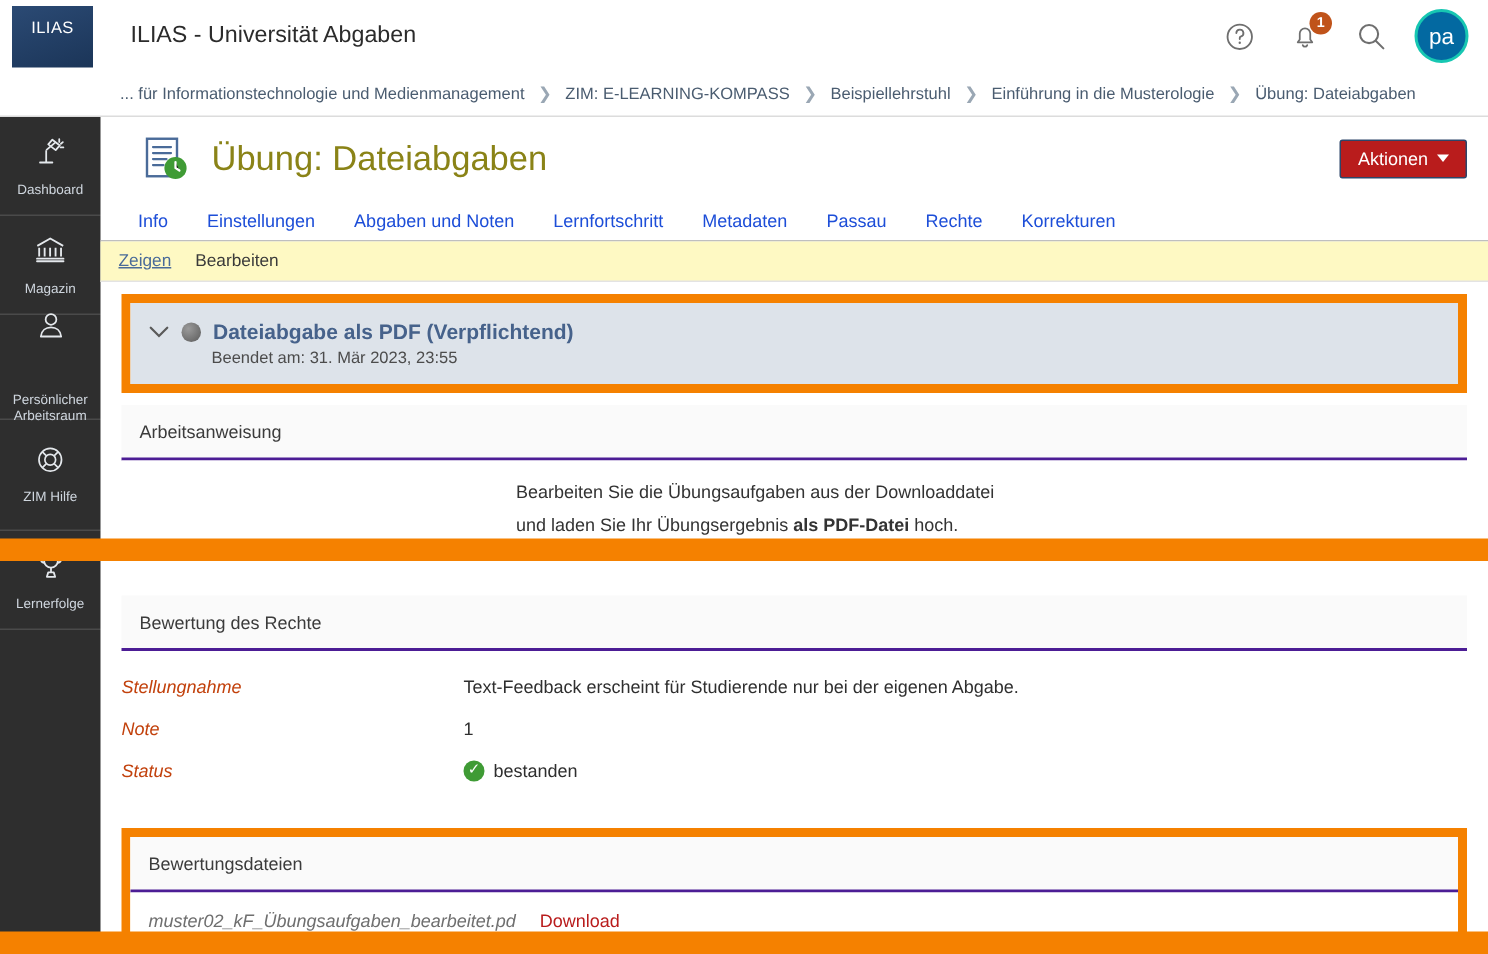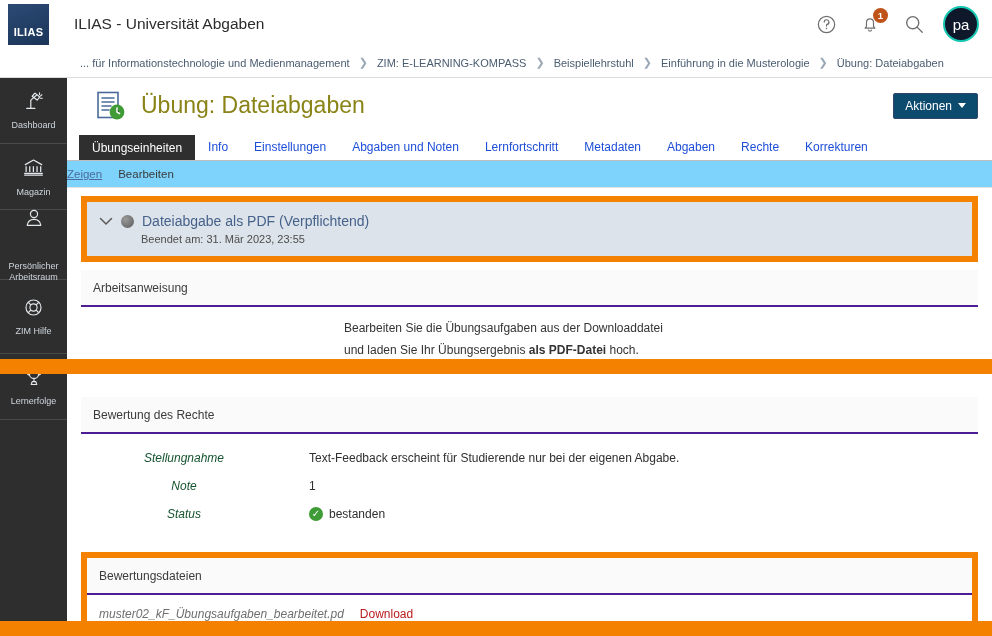--- a/index.html
+++ b/index.html
@@ -10,46 +10,46 @@
     overflow: hidden;
   }
 
   
   .topbar {
     position: absolute; top: 0; left: 0; width: 992px; height: 48px;
     background: #ffffff;
     display: flex; align-items: center;
   }
   .logo {
-    width: 41px; height: 41px; margin-left: 8px;
+    width: 54px; height: 41px; margin-left: 8px;
     background: linear-gradient(160deg, #2b4a74 0%, #1b3558 100%);
-    color: #ffffff; font-size: 11px; font-weight: bold;
+    color: #ffffff; font-size: 11px; font-weight: normal;
     display: flex; align-items: flex-end; justify-content: center;
-    padding-bottom: 7px; letter-spacing: .3px;
+    padding-bottom: 20px; letter-spacing: .3px;
   }
   .app-title {
     margin-left: 25px; font-size: 15.5px; color: #2b2b2b;
   }
   .topbar-right {
     margin-left: auto; display: flex; align-items: center; gap: 14px;
     padding-right: 13px;
   }
   .icon-btn {
     width: 30px; height: 30px; display: flex; align-items: center;
     justify-content: center; position: relative; color: #6f6f6f;
   }
   .badge {
     position: absolute; top: -1px; right: -3px;
     width: 15px; height: 15px; border-radius: 50%;
     background: #c0531a; color: #fff; font-size: 9.5px; font-weight: bold;
     display: flex; align-items: center; justify-content: center;
   }
   .avatar {
     width: 36px; height: 36px; border-radius: 50%;
-    background: #0f172a; border: 2px solid #17c7b2;
+    background: #0369a1; border: 2px solid #17c7b2;
     color: #ffffff; font-size: 15px;
     display: flex; align-items: center; justify-content: center;
   }
 
   
   .crumbbar {
     position: absolute; top: 48px; left: 0; width: 992px; height: 30px;
     background: #ffffff; border-bottom: 1px solid #dcdcdc;
     display: flex; align-items: center; padding-left: 80px;
     font-size: 11px; color: #5c6a7a; white-space: nowrap;
@@ -78,42 +78,42 @@
   }
 
   .page-head {
     height: 55px; display: flex; align-items: center; padding: 0 14px 0 26px;
   }
   .page-ico { position: relative; width: 34px; height: 34px; flex: none; }
   .page-title {
     margin-left: 14px; font-size: 23px; color: #8a8317; font-weight: normal;
   }
   .actions-btn {
-    margin-left: auto; background: #0c4a6e; color: #ffffff;
+    margin-left: auto; background: #b91c1c; color: #ffffff;
     border: 1px solid #2d4straight; border: 1px solid #2d4569;
     font-size: 12px; padding: 5px 11px; border-radius: 2px;
     display: flex; align-items: center; gap: 6px;
   }
   .caret { border: 4px solid transparent; border-top: 5px solid #ffffff; margin-top: 3px; }
 
   
   .tabs {
     border-bottom: 1px solid #bfbfbf;
     display: flex; align-items: flex-end; padding-left: 12px; height: 28px;
   }
   .tab {
     font-size: 12px; color: #1d4ed8; padding: 6px 13px 6px 13px;
   }
   .tab.active {
     color: #ffffff; background: #2f2f2f; font-weight: normal;
     border: 1px solid #2f2f2f; border-bottom: none; padding: 5px 12px;
   }
   .subtabs {
-    display: flex; gap: 16px; padding: 7px 0 7px 0;
-    border-bottom: 1px solid #e3e3e3; background: #7dd3fc;
+    display: flex; gap: 16px; padding: 7px 0 7px 12px;
+    border-bottom: 1px solid #e3e3e3; background: #fef9c3;
   }
   .subtab { font-size: 11.5px; color: #5b6b7d; }
   .subtab.active { color: #4a6b99; text-decoration: underline; }
   .subtab.current { color: #3a3a3a; }
 
   
   .hl-box { border: 6px solid #f58100; background: #f58100; }
   .hl-strip {
     position: absolute; left: 0; width: 992px; height: 15px;
     background: #f58100; z-index: 30;
@@ -122,37 +122,37 @@
   
   .assign-card {
     background: #dde3ea; padding: 11px 14px 11px 12px;
   }
   .assign-row { display: flex; align-items: center; gap: 8px; }
   .chev { color: #5a5a5a; font-size: 13px; line-height: 1; }
   .dot {
     width: 13px; height: 13px; border-radius: 50%;
     background: radial-gradient(circle at 35% 32%, #9a9a9a, #5a5a5a);
   }
-  .assign-title { font-size: 14px; color: #46628b; }
+  .assign-title { font-size: 14px; color: #46628b; font-weight: bold; }
   .assign-sub { font-size: 11px; color: #4c4c4c; margin: 4px 0 0 42px; }
 
   
   .panel { background: #ffffff; }
   .panel-head {
     font-size: 12px; color: #3b3b3b; padding: 11px 0 10px 12px;
     background: #fafafa; border-bottom: 2px solid #4c1d95;
   }
   .panel-body { background: #ffffff; padding: 10px 0; }
   .instr-line {
     font-size: 12px; color: #333333; padding: 4px 0 4px 263px;
   }
   .frow { display: flex; padding: 7px 0; font-size: 12px; }
   .flabel {
-    width: 228px; text-align: center; padding-right: 22px;
-    font-style: italic; color: #14532d;
+    width: 228px; text-align: left; padding-right: 22px;
+    font-style: italic; color: #c2410c;
   }
   .fvalue { color: #2f2f2f; display: flex; align-items: center; gap: 6px; }
   .check {
     width: 14px; height: 14px; border-radius: 50%; background: #3f9b35;
     color: #ffffff; font-size: 10px; line-height: 14px; text-align: center;
   }
   .file-row { display: flex; gap: 16px; padding: 8px 0 8px 12px; font-size: 12px; }
   .file-name { font-style: italic; color: #6f6f6f; }
   .file-dl { color: #b91c1c; }
 </style>
@@ -275,27 +275,26 @@
       </svg>
     </span>
     <h1 class="page-title">Übung: Dateiabgaben</h1>
     <button class="actions-btn">
       <span>Aktionen</span>
       <span class="caret"></span>
     </button>
   </div>
 
   <div class="tabs">
-    <div class="tab active">Übungseinheiten</div>
     <div class="tab">Info</div>
     <div class="tab">Einstellungen</div>
     <div class="tab">Abgaben und Noten</div>
     <div class="tab">Lernfortschritt</div>
     <div class="tab">Metadaten</div>
-    <div class="tab">Abgaben</div>
+    <div class="tab">Passau</div>
     <div class="tab">Rechte</div>
     <div class="tab">Korrekturen</div>
   </div>
 
   <div class="subtabs">
     <div class="subtab active">Zeigen</div>
     <div class="subtab current">Bearbeiten</div>
   </div>
 
   <div class="hl-box" style="margin:8px 14px 0 14px;">

